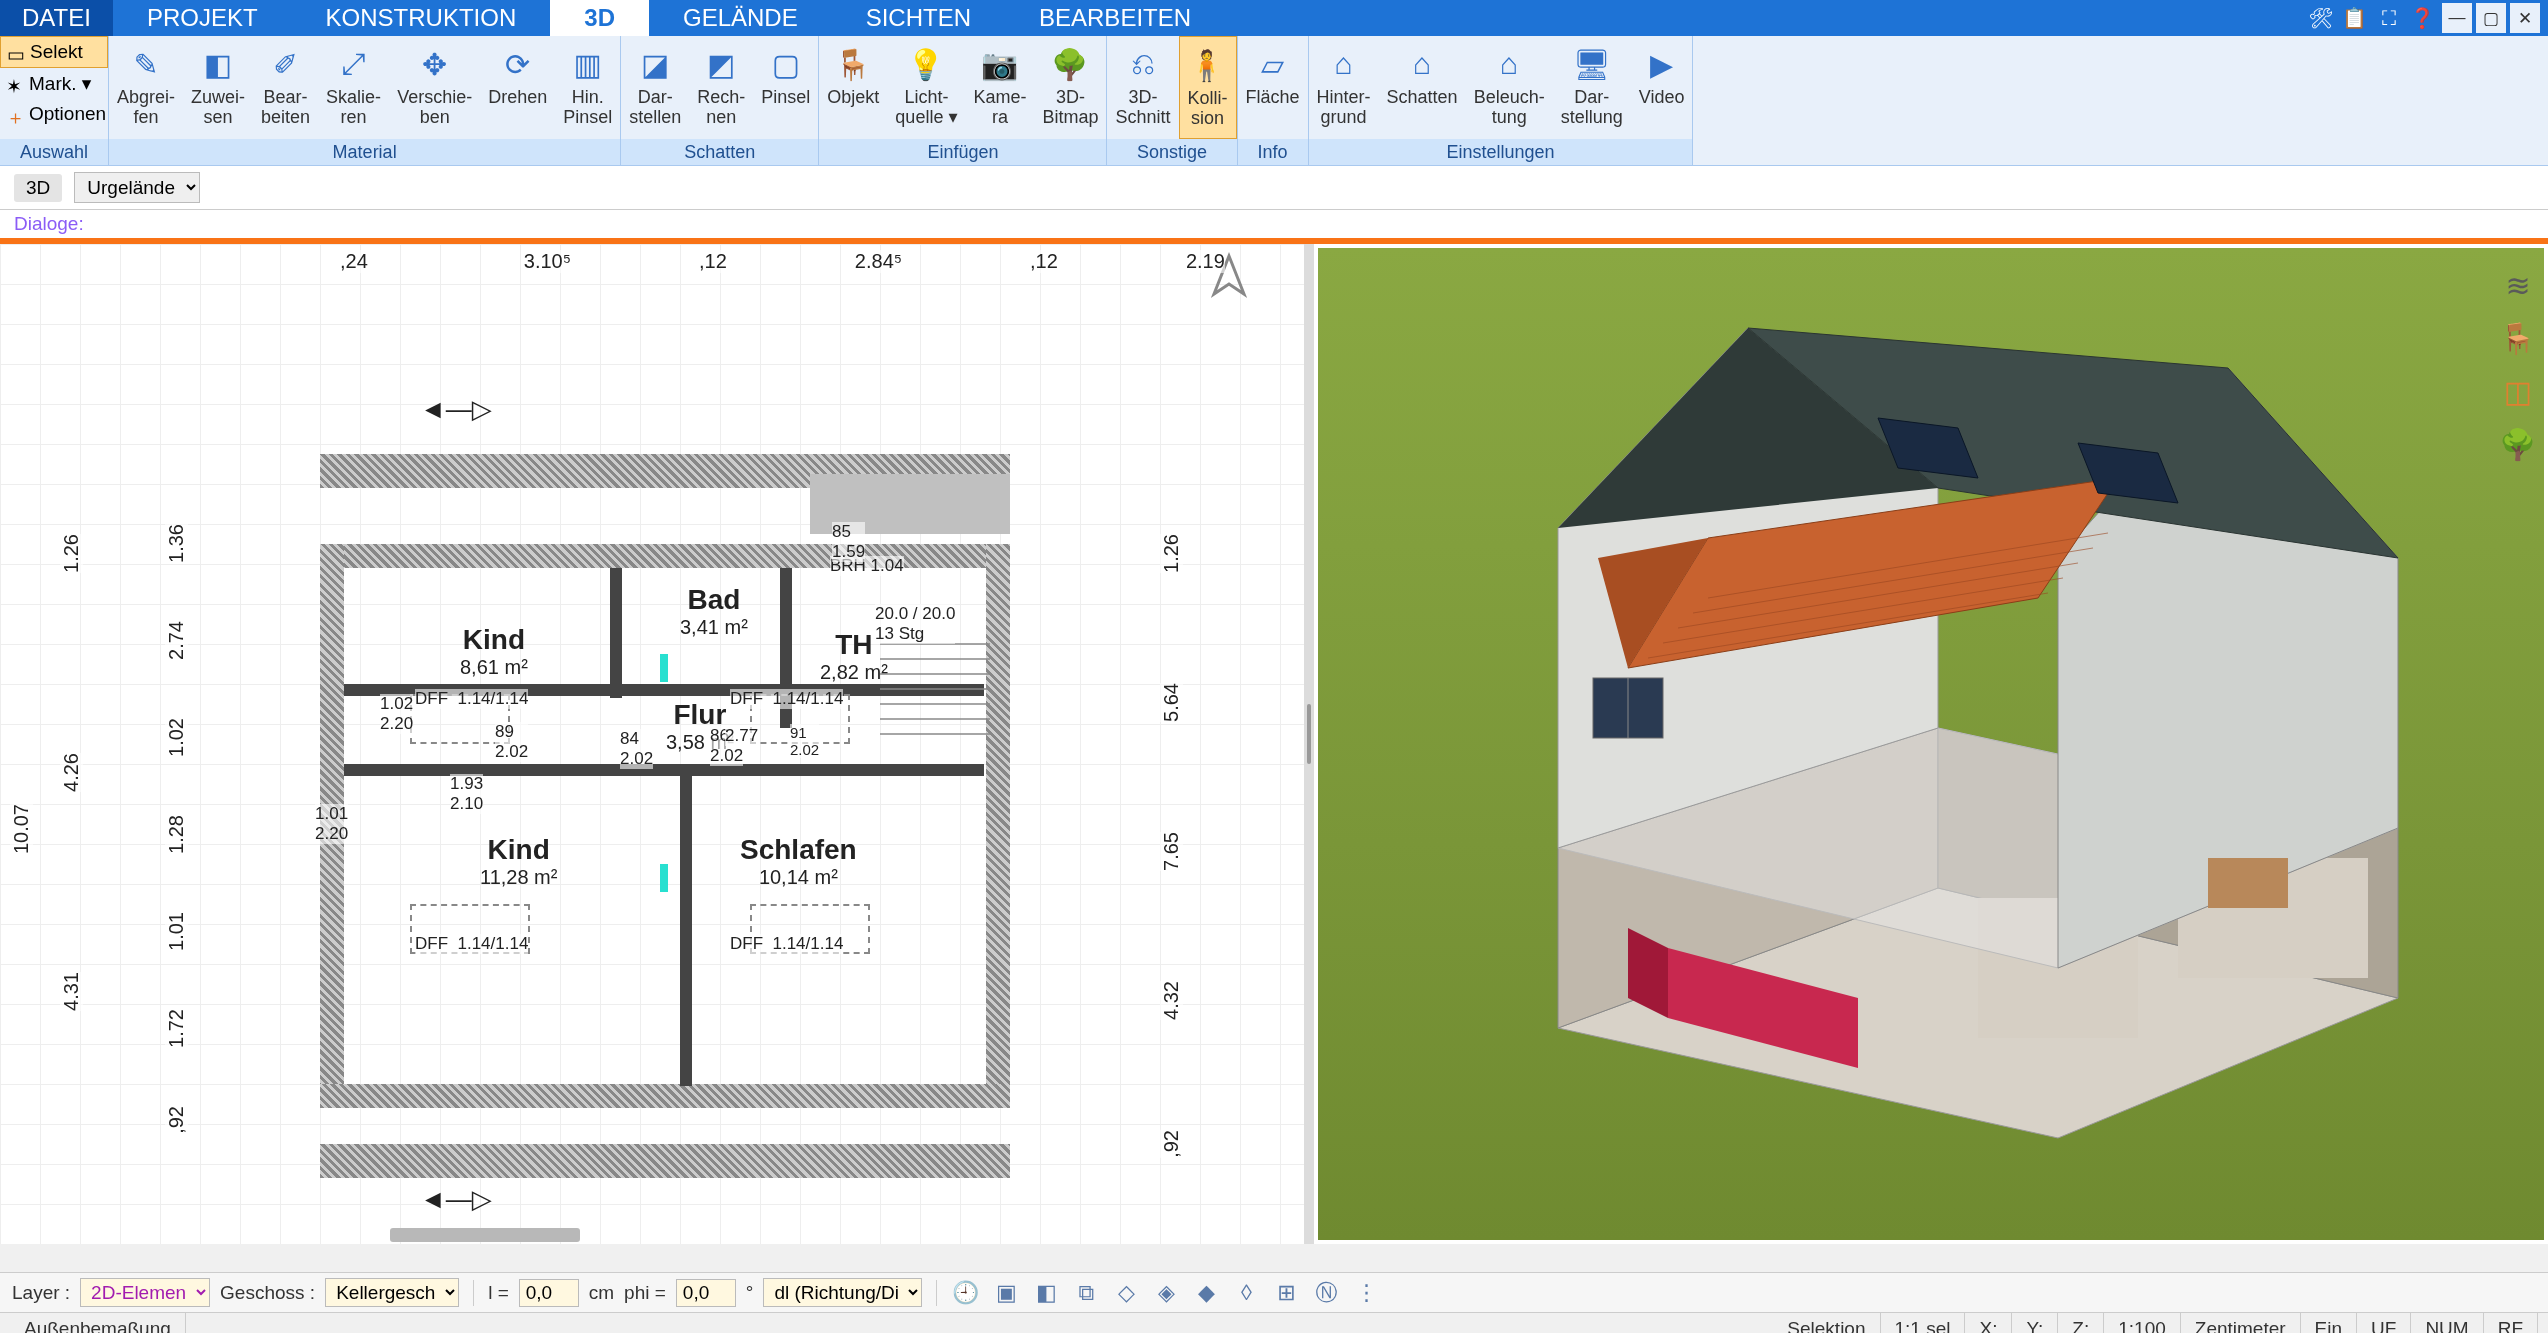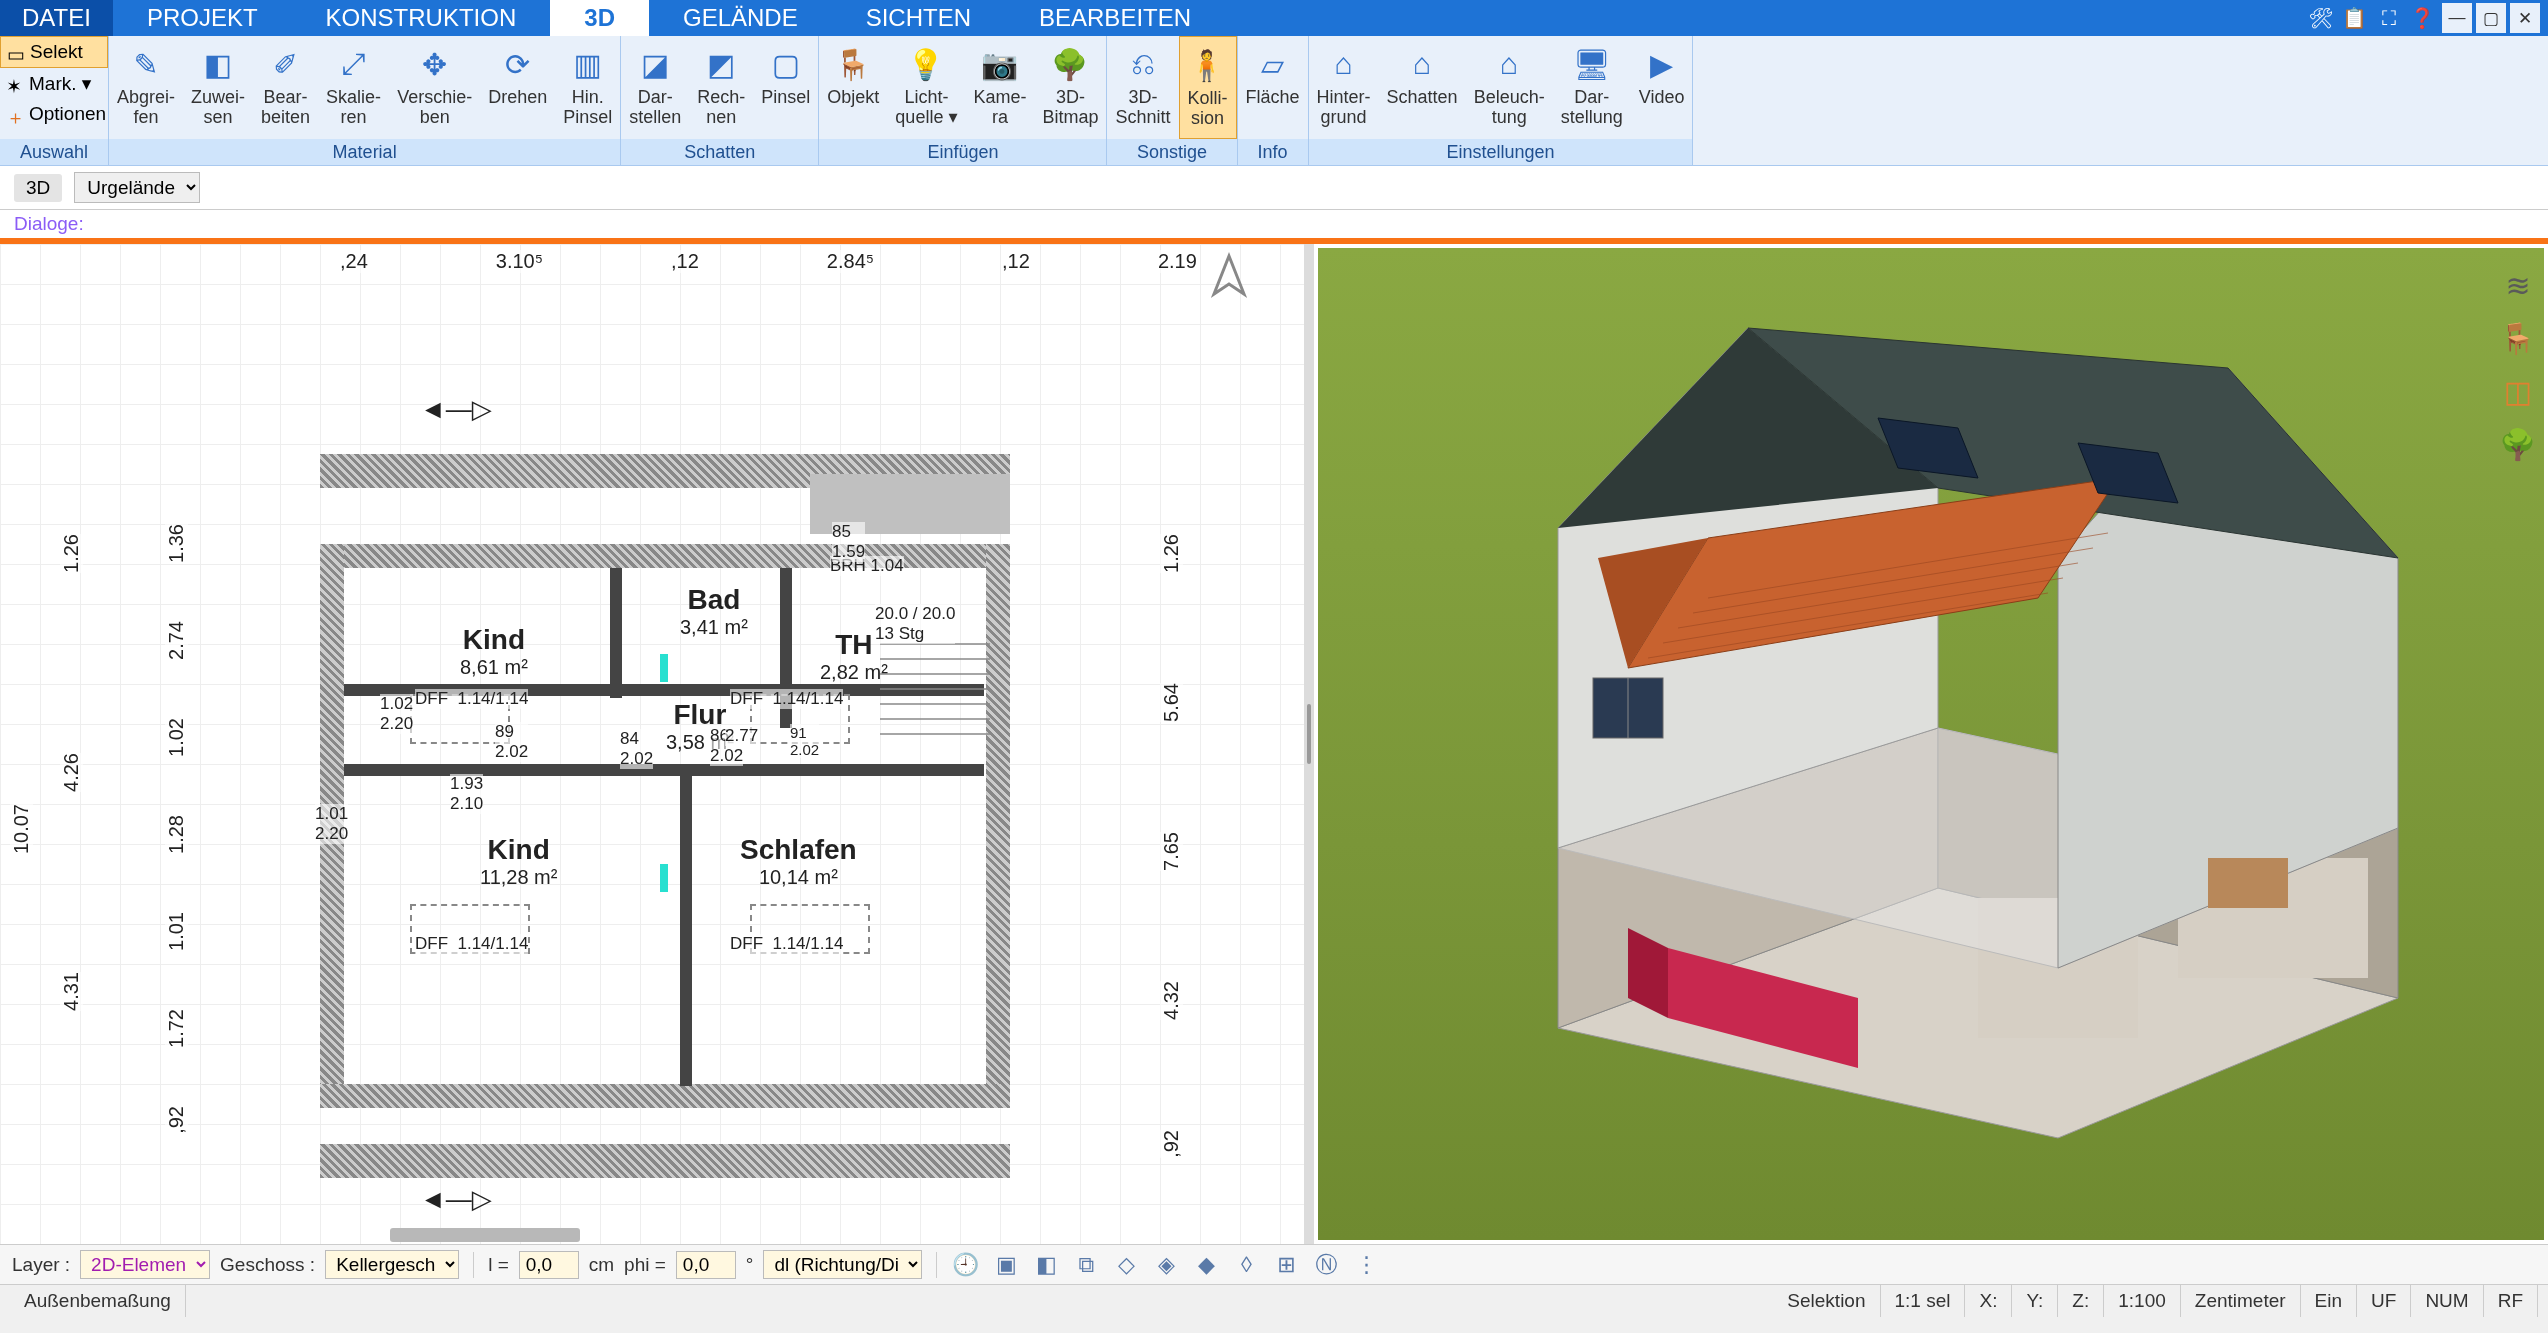--- a/index.html
+++ b/index.html
@@ -60,21 +60,21 @@
 .sectmark { position: absolute; font-size: 26px; color: #222; }
 .scrollh { position: absolute; left: 390px; bottom: 2px; width: 190px; height: 14px; background: #b8b8b8; border-radius: 3px; }
 
 
 .ground { position: absolute; inset: 0; background: linear-gradient(180deg, #8aa842 0%, #7a9638 60%, #6f8a30 100%); }
 .house { position: absolute; left: 100px; top: 50px; width: 1050px; height: 870px; }
 .sidepanel { position: absolute; right: 4px; top: 20px; width: 44px; display: flex; flex-direction: column; gap: 18px; align-items: center; }
 .sidepanel span { font-size: 30px; color: #5a5a5a; cursor: pointer; }
 
 
-.toolbar2 { height: 40px; background: #f6f6f6; border-top: 1px solid #ccc; display: flex; align-items: center; padding: 16px 12px; gap: 10px; font-size: 19px; }
+.toolbar2 { height: 40px; background: #f6f6f6; border-top: 1px solid #ccc; display: flex; align-items: center; padding: 16px 12px; gap: 10px; font-size: 19px; margin-top: 28px; }
 .toolbar2 .lab { color: #333; }
 .toolbar2 select, .toolbar2 input { font-size: 19px; padding: 2px 6px; border: 1px solid #bbb; background: #fff8e0; }
 .toolbar2 input { width: 60px; }
 .toolbar2 .icn { width: 30px; height: 30px; display: inline-flex; align-items: center; justify-content: center; color: #5a7aa8; cursor: pointer; font-size: 22px; border: 1px solid transparent; }
 .toolbar2 .sep { width: 1px; height: 26px; background: #ccc; margin: 0 4px; }
 
 .statusbar { height: 33px; background: #f0f0f0; border-top: 1px solid #ccc; display: flex; align-items: center; padding: 0 10px; font-size: 19px; color: #333; }
 .statusbar .cell { padding: 0 14px; border-right: 1px solid #ccc; height: 100%; display: flex; align-items: center; }
 .statusbar .grow { flex: 1; }
 
@@ -272,21 +272,21 @@
   <div class="pane2d">
     <div class="grid2d"></div>
     <span class="compass">
       <svg width="50" height="50">
           <path d="M25 2 L40 40 L25 30 L10 40 Z" fill="none" stroke="#888" stroke-width="3"></path>
         </svg>
     </span>
 
     <div id="dimtop" style="position:absolute;left:340px;top:6px;display:flex;gap:128px;">
         <span class="dimtext" style="position: static;">,24</span>
-        <span class="dimtext" style="position: static;">3.10⁵</span>
+        <span class="dimtext" style="position: static; margin-left: 28px;">3.10⁵</span>
         <span class="dimtext" style="position: static;">,12</span>
         <span class="dimtext" style="position: static;">2.84⁵</span>
         <span class="dimtext" style="position: static;">,12</span>
         <span class="dimtext" style="position: static;">2.19</span>
       </div>
 
     <div id="diml1" style="position:absolute;left:60px;top:290px;display:flex;flex-direction:column;gap:180px;">
         <span class="dimtext" style="writing-mode: vertical-rl; transform: rotate(180deg); position: static;">1.26</span>
         <span class="dimtext" style="writing-mode: vertical-rl; transform: rotate(180deg); position: static;">4.26</span>
         <span class="dimtext" style="writing-mode: vertical-rl; transform: rotate(180deg); position: static;">4.31</span>

